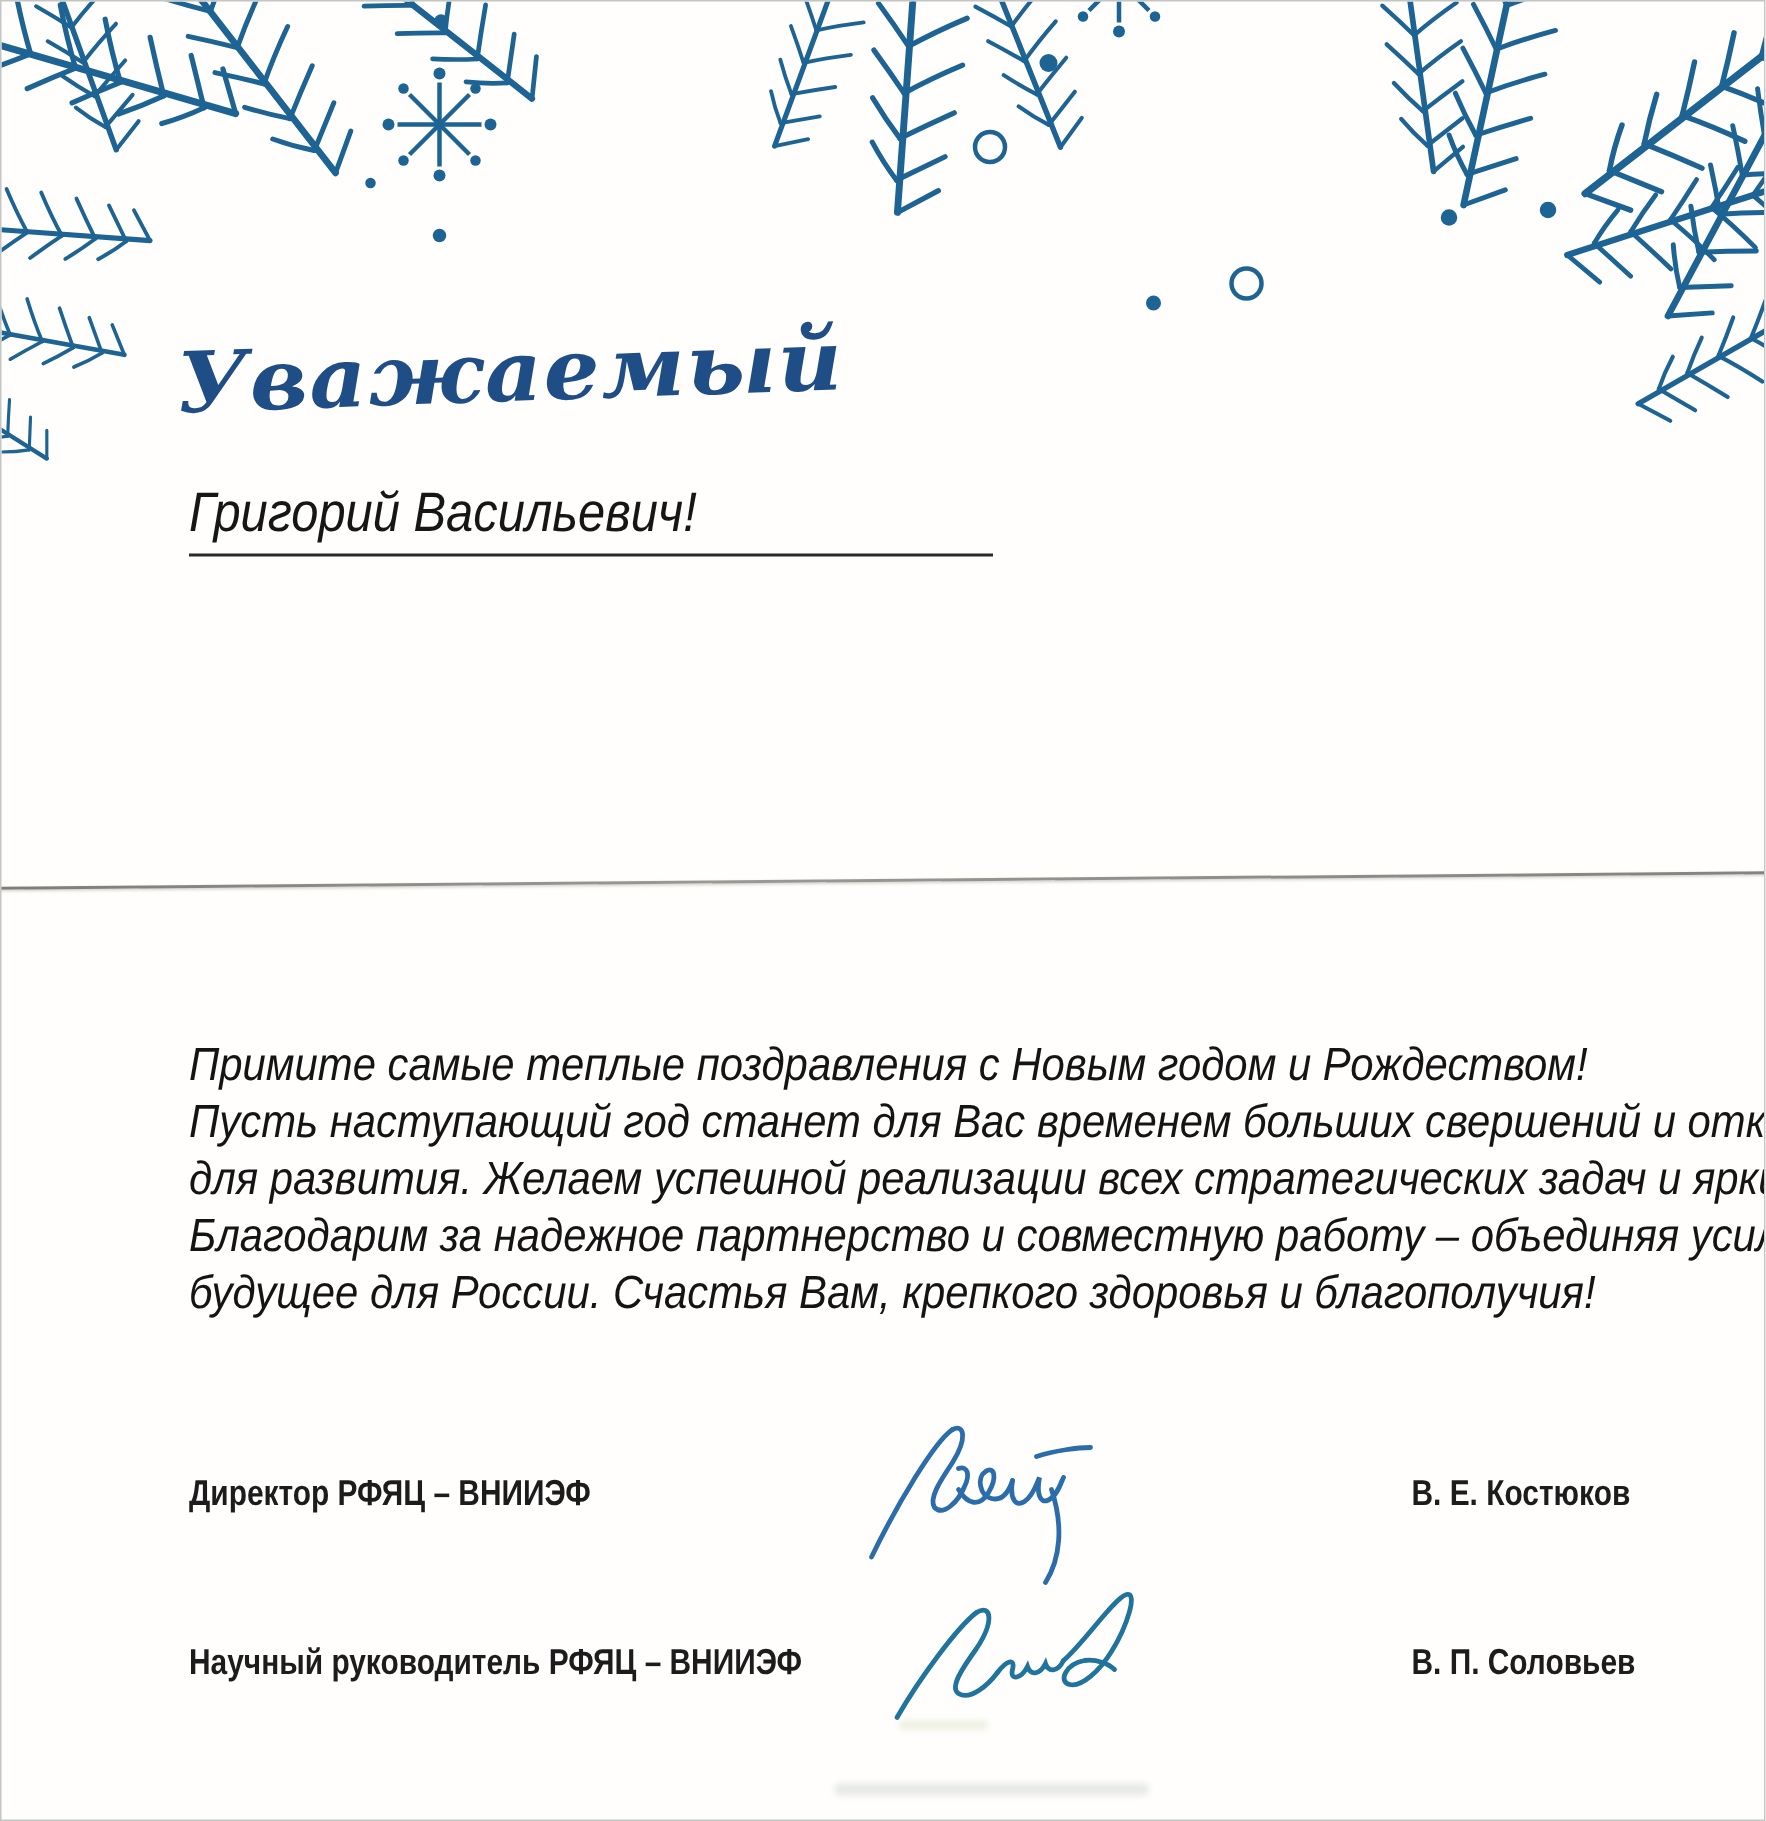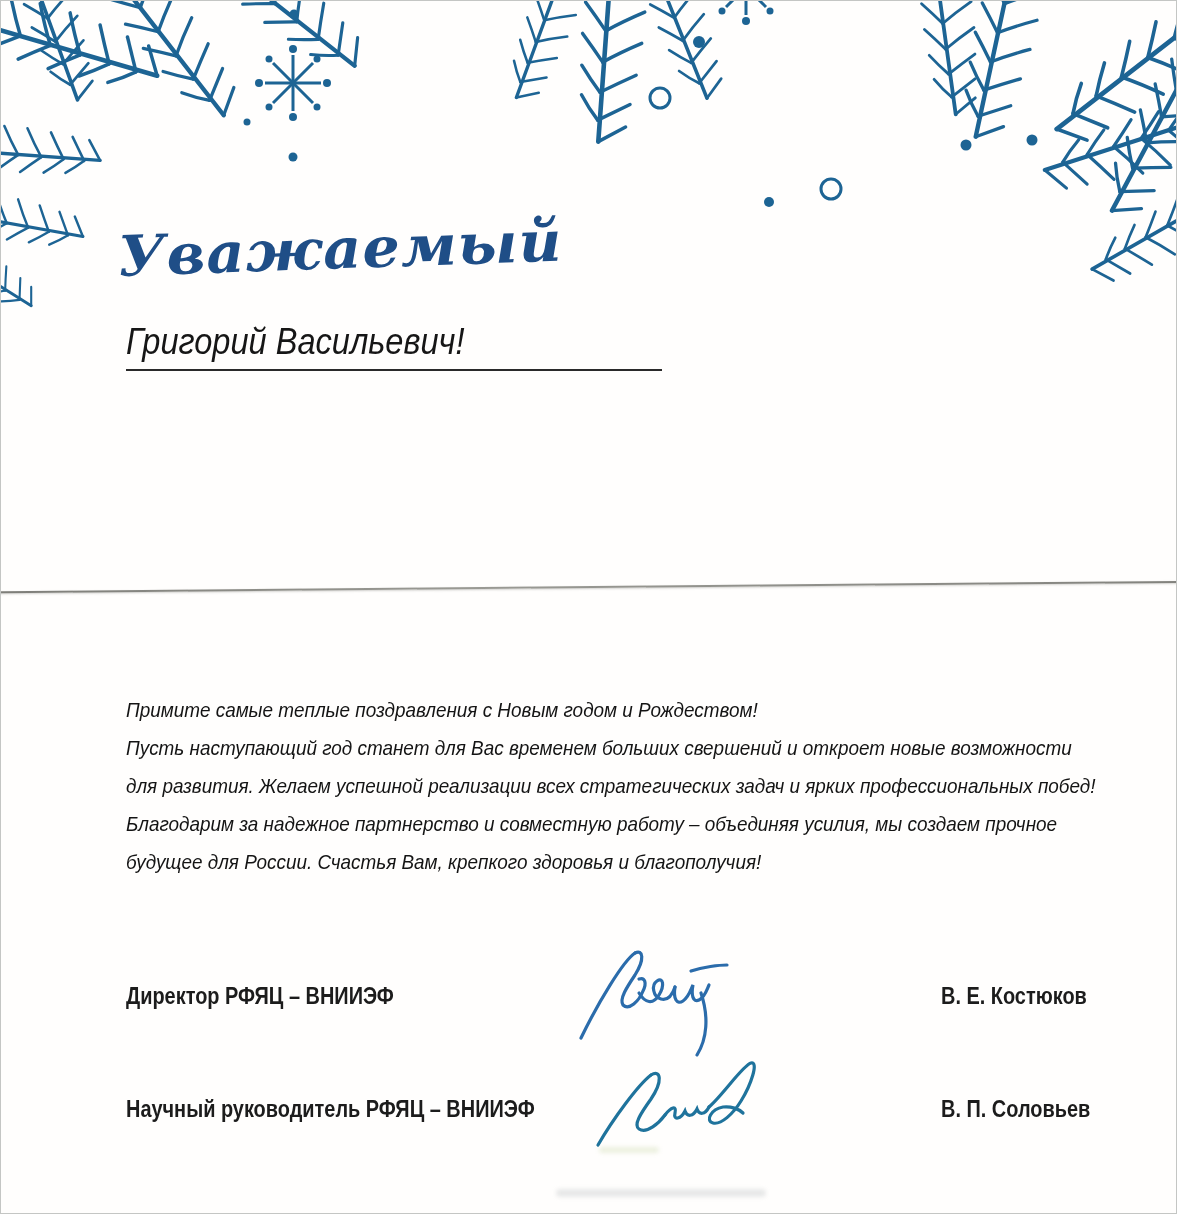--- a/index.html
+++ b/index.html
@@ -44,21 +44,21 @@
     left:-6px;top:585px;width:1190px;height:2px;
     background:linear-gradient(90deg,#7e7e79,#9a9a94 40%,#83837e);
     transform:rotate(-0.5deg);
     box-shadow:0 1px 2px rgba(120,120,115,.35);
   }
   
   #message{
     left:125px;top:690px;width:1000px;
     color:#141414;
     font-style:italic;
-    font-size:21px;
+    font-size:31px;
   }
   .msg-line{
     height:38px;line-height:38px;
     transform:scaleX(0.9);
     transform-origin:left top;
     white-space:nowrap;
   }
   
   .sig-title{
     font-weight:bold;

